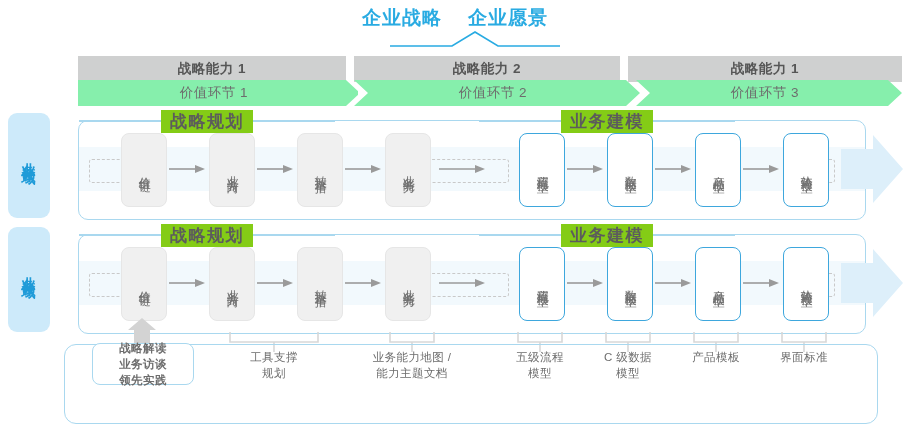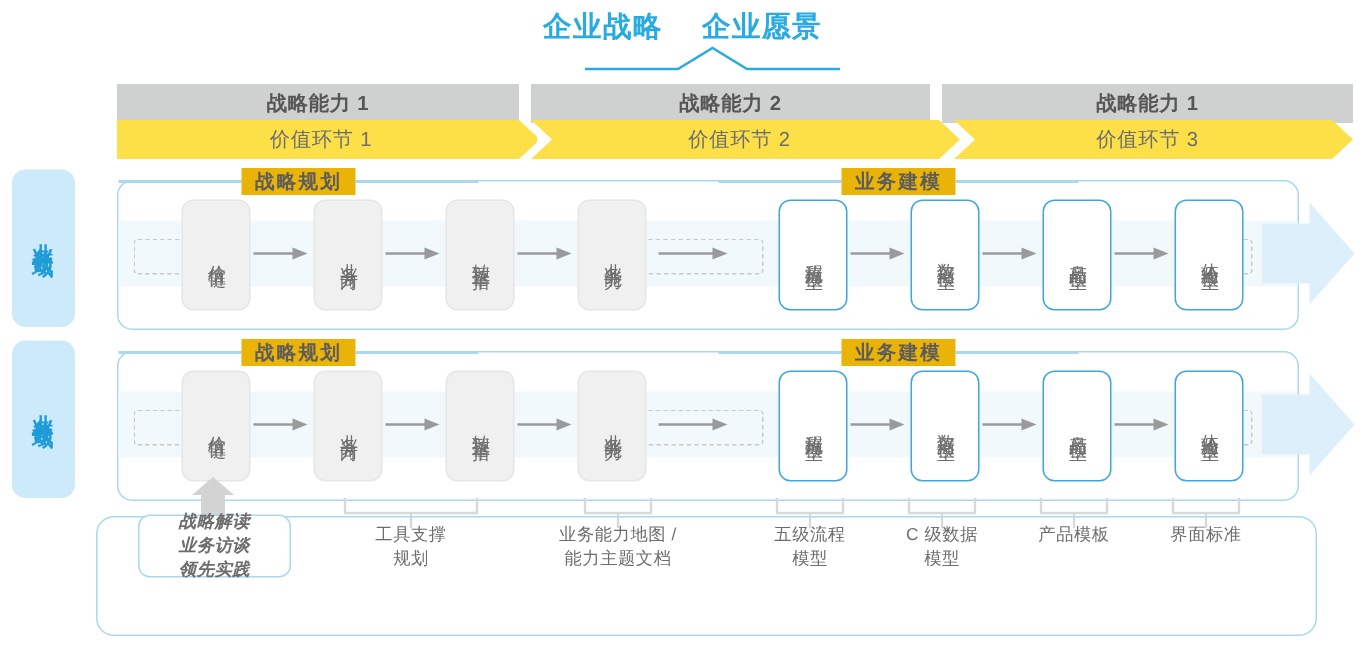--- a/index.html
+++ b/index.html
@@ -31,21 +31,21 @@
   .cap-cell{
     background:#cfd0d0;height:26px;
     display:flex;align-items:center;justify-content:center;
     font-size:13.5px;font-weight:bold;color:#565656;letter-spacing:.5px;
   }
   .cap-gap{width:8px;height:26px;background:#ffffff;}
 
   
   .vc-band{position:absolute;left:78px;top:80px;width:824px;height:26px;}
   .vc-seg{
-    position:absolute;top:0;height:26px;background:#fde047;
+    position:absolute;top:0;height:26px;background:#86efac;
     display:flex;align-items:center;justify-content:center;
     font-size:13.5px;color:#6d6d6d;letter-spacing:.5px;
   }
   .vc-seg span{position:relative;left:-4px;}
 
   
   .domain-tag{
     position:absolute;left:8px;width:42px;
     background:#cdeafa;border-radius:9px;
     display:flex;align-items:center;justify-content:center;
@@ -63,21 +63,21 @@
     position:absolute;left:78px;width:786px;
     border:1.4px solid #a9d8ef;border-radius:10px;background:#ffffff;
   }
   #row1{top:120px;height:98px;}
   #row2{top:234px;height:98px;}
 
   .row-hdr{position:absolute;left:0;top:-10px;width:786px;height:20px;}
   .hdr-item{position:absolute;top:0;display:flex;align-items:center;height:20px;}
   .hdr-line{height:1.4px;background:#a9d8ef;}
   .hdr-label{
-    background:#eab308;padding:0 9px;font-size:13px;font-weight:bold;
+    background:#84cc16;padding:0 9px;font-size:17px;font-weight:bold;
     color:#5c5c5c;letter-spacing:1.5px;white-space:nowrap;
   }
 
   
   .flow-band{
     position:absolute;left:0;top:26px;height:44px;width:786px;
     background:#f2f9fd;
   }
   .arrow-head{
     position:absolute;left:762px;top:14px;width:62px;height:68px;
@@ -379,21 +379,21 @@
       <path d="M716 342 L716 352"></path>
 
       <path d="M782 332 L782 342 L826 342 L826 332"></path>
       <path d="M804 342 L804 352"></path>
     </g>
   </svg>
 
   <div class="tool-outer"></div>
 
   <div class="tool-chip" style="left:92px;top:343px;width:100px;height:40px;">
-    <span style="white-space: pre-line; font-style: italic;">战略解读
+    <span style="white-space: pre-line;">战略解读
 业务访谈
 领先实践</span>
   </div>
 
   <div class="tool-label" style="left: 214px; top: 350px; width: 120px; white-space: pre-line;">工具支撑
 规划</div>
   <div class="tool-label" style="left: 344px; top: 350px; width: 136px; white-space: pre-line;">业务能力地图 /
 能力主题文档</div>
   <div class="tool-label" style="left: 485px; top: 350px; width: 110px; white-space: pre-line;">五级流程
 模型</div>

